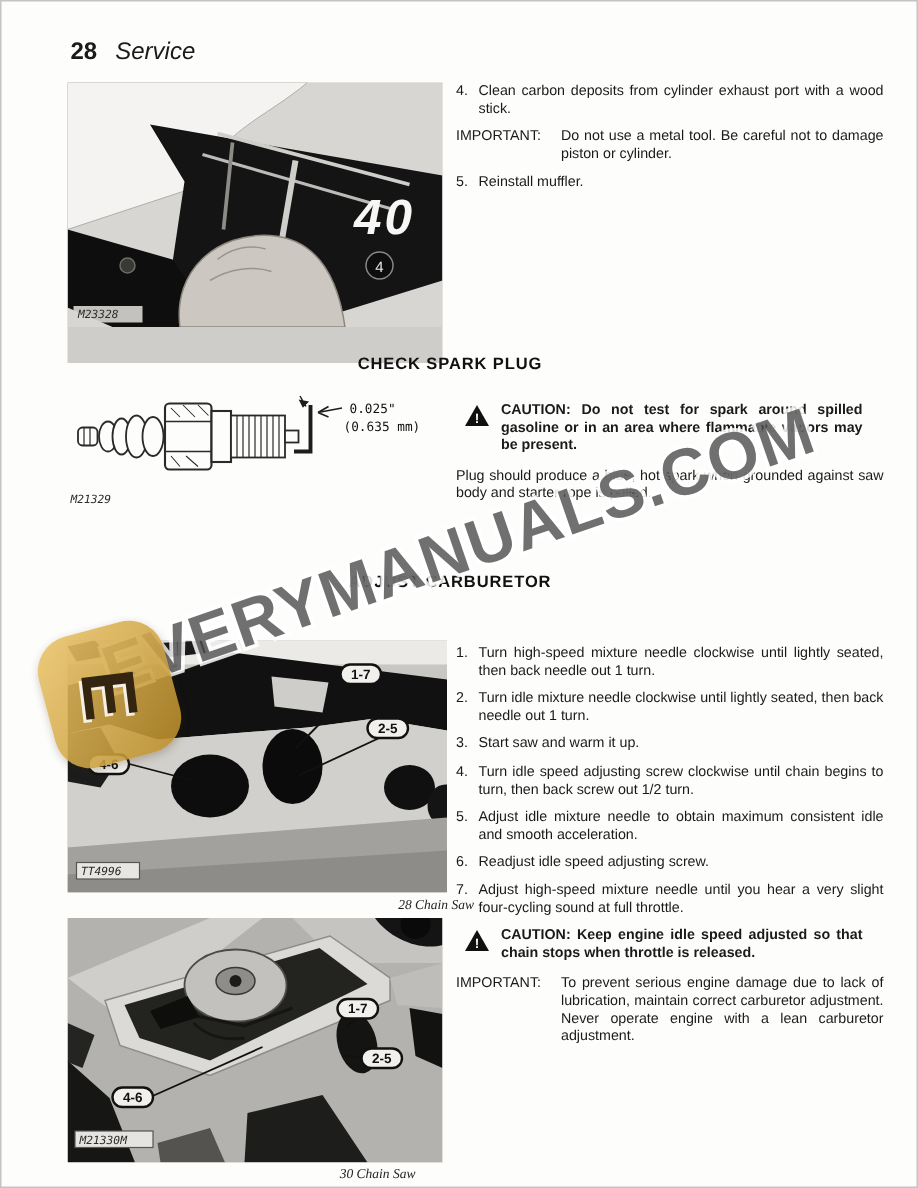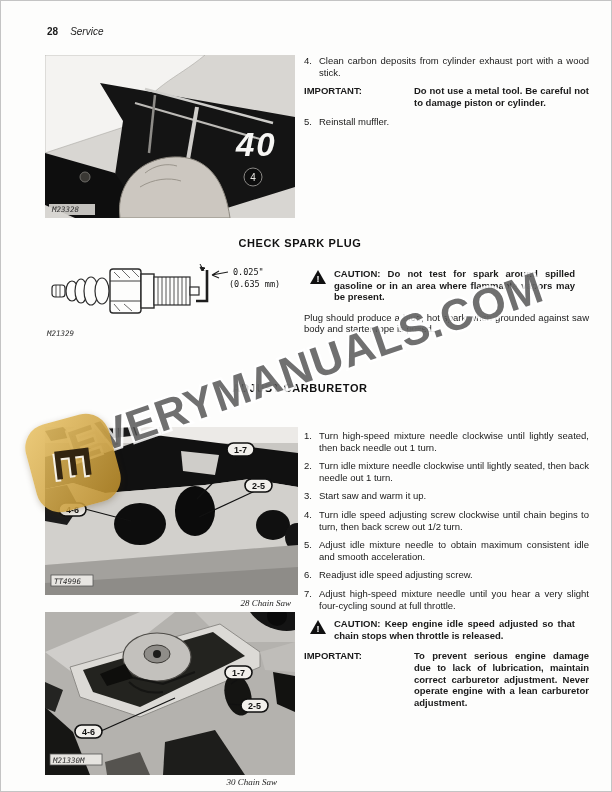--- a/index.html
+++ b/index.html
@@ -3,32 +3,32 @@
 <meta charset="utf-8">
 <style>
   html,body{margin:0;padding:0;background:#e9e9e9;}
   #page{
     position:relative;width:612px;height:792px;background:#fdfdfc;
     font-family:"Liberation Sans",sans-serif;color:#1a1a1a;
     box-shadow:0 0 0 1px #c4c4c4 inset;overflow:hidden;
   }
   .abs{position:absolute;}
   
-  #pg-header{left:47px;top:26px;font-size:10px;}
+  #pg-header{left:47px;top:26px;font-size:16px;}
   #pg-num{font-weight:bold;margin-right:12px;}
   #pg-sec{font-style:italic;}
   
   .sec-heading{left:0;width:600px;text-align:center;font-size:11px;font-weight:bold;letter-spacing:.6px;color:#111;}
   
   .col{width:285px;font-size:9.5px;line-height:11.6px;text-align:justify;}
   .numitem{display:flex;margin-bottom:7px;}
   .numitem .n{flex:0 0 15px;}
   .numitem .t{flex:1;text-align:justify;}
   .para{margin-bottom:8px;}
-  .important{display:flex;font-weight:bold;margin-bottom:8px;gap:40px;}
+  .important{display:flex;font-weight:normal;margin-bottom:8px;}
   .important .lbl{flex:0 0 70px;}
   .important .t{flex:1;text-align:justify;}
   .caution{display:flex;margin:2px 0 9px 6px;}
   .caution .cicon{flex:0 0 24px;padding-top:2px;}
   .caution .t{flex:1;font-weight:bold;text-align:justify;padding-right:14px;}
   .note{display:flex;font-style:italic;margin-bottom:8px;}
   .note .lbl{flex:0 0 36px;}
   .note .t{flex:1;text-align:justify;padding-left:6px;}
   
   .photo{background:#cfcdc9;overflow:hidden;}
@@ -53,21 +53,21 @@
 </style>
 </head>
 <body>
 
 <div id="page">
 
   <div class="abs" id="pg-header">
     <span id="pg-num">28</span><span id="pg-sec">Service</span>
   </div>
 
-  <div class="abs photo" style="left:45px;top:55px;width:250px;height:163px;">
+  <div class="abs photo" style="left:45px;top:55px;width:250px;height:187px;">
     <svg width="250" height="163" viewBox="0 0 250 163">
       <rect width="250" height="163" fill="#d8d6d2"></rect>
       <path d="M0,0 H160 C130,25 105,30 85,70 L0,98 Z" fill="#f4f3f1" stroke="#a9a7a3" stroke-width="0.6"></path>
       <path d="M55,28 L250,62 L250,132 L150,163 L95,163 L70,120 L78,66 Z" fill="#141414"></path>
       <path d="M100,34 L228,68" stroke="#cfcecb" stroke-width="2.5"></path>
       <path d="M90,48 L215,84" stroke="#bdbbb7" stroke-width="2"></path>
       <path d="M152,52 L140,122" stroke="#d0cecb" stroke-width="4"></path>
       <path d="M110,40 L104,98" stroke="#8e8c88" stroke-width="2.5"></path>
       <text x="191" y="101" font-size="33" font-weight="bold" font-style="italic" fill="#f7f6f4" letter-spacing="2">40</text>
       <circle cx="208" cy="122" r="9" fill="#0d0d0d" stroke="#8a8885" stroke-width="1"></circle>
@@ -169,21 +169,21 @@
         <text x="213.5" y="61.5" text-anchor="middle" class="pill-t">2-5</text>
       </g>
       <g>
         <rect x="14" y="76" width="27" height="13" rx="6.5" fill="#f2f0ec" stroke="#111" stroke-width="1.6"></rect>
         <text x="27.5" y="85.5" text-anchor="middle" class="pill-t">4-6</text>
       </g>
       <rect x="6" y="148" width="42" height="11" fill="#e8e6e2" stroke="#555" stroke-width="0.8"></rect>
       <text x="9" y="156.5" class="stamp">TT4996</text>
     </svg>
   </div>
-  <div class="abs caption" style="left:38px;top:598px;width:253px;">28 Chain Saw</div>
+  <div class="abs caption" style="left:63px;top:598px;width:253px;">28 Chain Saw</div>
 
   <div class="abs photo" style="left:45px;top:612px;width:250px;height:163px;">
     <svg width="250" height="163" viewBox="0 0 250 163">
       <rect width="250" height="163" fill="#b4b2ae"></rect>
       <path d="M0,40 L95,0 L130,0 L40,70 Z" fill="#d0cecb"></path>
       <path d="M150,0 L250,0 L250,30 L180,30 Z" fill="#c6c4c0"></path>
       <path d="M205,0 L250,0 L250,18 C235,22 215,14 205,0 Z" fill="#141414"></path>
       <circle cx="232" cy="4" r="10" fill="#0a0a0a"></circle>
       <path d="M25,55 L175,12 L215,40 L215,55 L95,105 L35,85 Z" fill="#dcdad6" stroke="#8e8c88" stroke-width="1"></path>
       <path d="M38,58 L168,20 L200,44 L95,95 L48,80 Z" fill="#23231f"></path>

